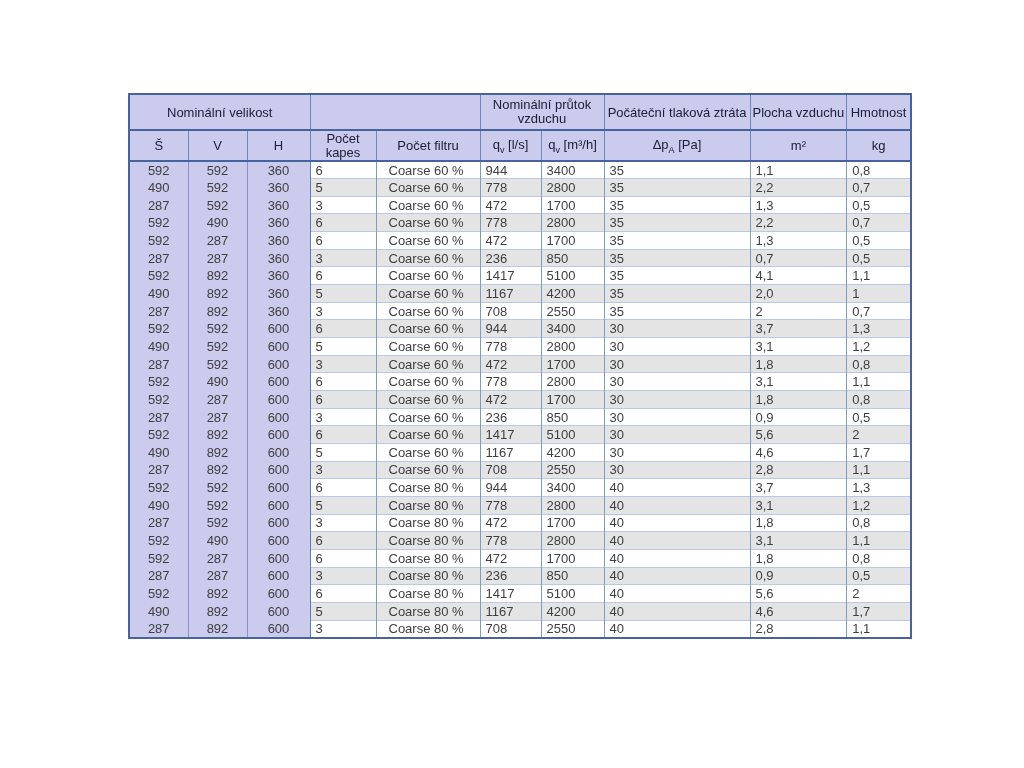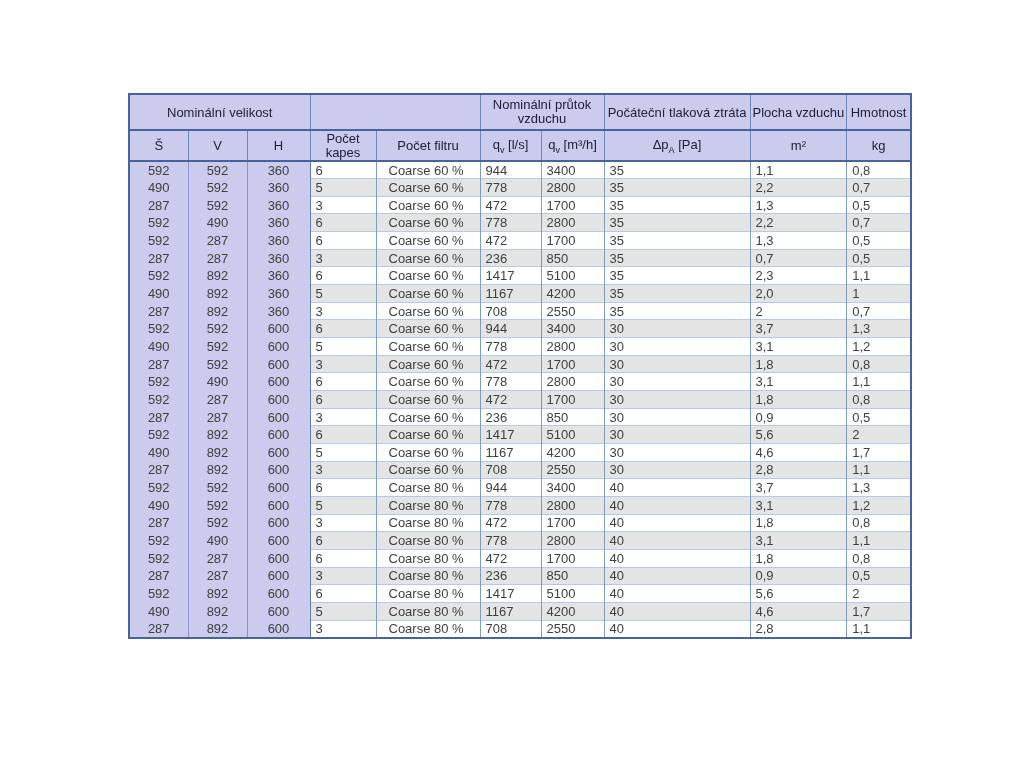--- a/index.html
+++ b/index.html
@@ -181,21 +181,21 @@
         </tr>
         <tr class="odd">
           <td class="c0">592</td>
           <td class="c1">892</td>
           <td class="c2">360</td>
           <td class="c3">6</td>
           <td class="c4">Coarse 60 %</td>
           <td class="c5">1417</td>
           <td class="c6">5100</td>
           <td class="c7">35</td>
-          <td class="c8">2,3</td>
+          <td class="c8">4,1</td>
           <td class="c9">1,1</td>
         </tr>
         <tr class="even">
           <td class="c0">490</td>
           <td class="c1">892</td>
           <td class="c2">360</td>
           <td class="c3">5</td>
           <td class="c4">Coarse 60 %</td>
           <td class="c5">1167</td>
           <td class="c6">4200</td>

